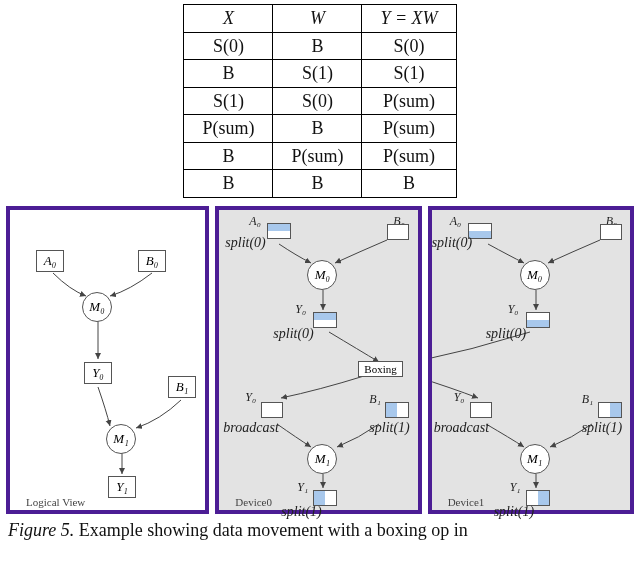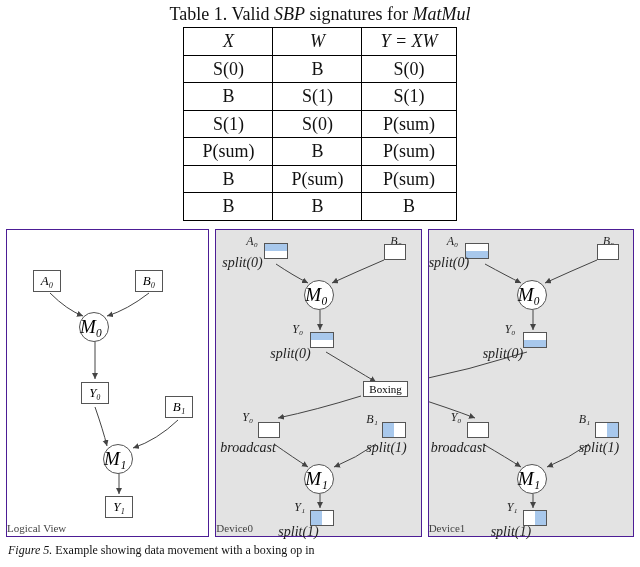--- a/index.html
+++ b/index.html
@@ -34,57 +34,57 @@
   }
   table.sig th { font-style: italic; font-weight: normal; }
 
   
   .diagram-wrap {
     display: flex;
     gap: 6px;
     padding: 2px 6px 0 6px;
   }
   .panel {
-    border: 1px solid #4c1d95;
+    border: 4px solid #4c1d95;
     position: relative;
   }
   .panel.logical {
     width: 204px; height: 308px;
     background: #fff;
   }
   .panel.device {
     width: 207px; height: 308px;
     background: #e3e3e3;
   }
   .panel-label {
     position: absolute;
-    left: 0; bottom: 2px;
+    left: 16px; bottom: 2px;
     font-size: 11px;
     color: #444;
   }
 
   
   .sqnode {
     position: absolute;
     border: 1px solid #555;
     background: #fff;
     font-size: 13px;
     font-style: italic;
     font-family: 'Cambria Math', Georgia, serif;
     display: flex; align-items: center; justify-content: center;
   }
   .circ {
     position: absolute;
     border: 1px solid #555;
     background: #fff;
     border-radius: 50%;
-    font-size: 19px;
+    font-size: 13px;
     font-style: italic;
     font-family: 'Cambria Math', Georgia, serif;
-    display: flex; align-items: center; 
+    display: flex; align-items: center; justify-content: center;
   }
   .boxing {
     position: absolute;
     border: 1px solid #555;
     background: #fff;
     font-size: 11px;
     padding: 1px 5px;
   }
   .tbox {
     position: absolute;
@@ -96,35 +96,32 @@
   .tbox.horiz { flex-direction: row; }
   .tbox.vert { flex-direction: column; }
   .tbox .half { flex: 1; }
   .tbox .fill { background: #a8c8ec; }
   .ann { position: absolute; font-size: 14px; font-style: italic; color: #222; font-family: 'Cambria Math', Georgia, serif; }
   .annl { position: absolute; font-size: 12px; font-style: italic; color: #222; font-family: 'Cambria Math', Georgia, serif; }
 
   svg.arrows { position: absolute; left: 0; top: 0; pointer-events: none; }
 
   .fig-caption {
-    font-size: 12px;
+    font-size: 18px;
     color: #111;
     padding: 6px 8px 0 8px;
   }
   .fig-caption .ital { font-style: italic; }
 </style>
 </head>
 <body>
 
 <div class="container">
 
 <div class="table-wrap">
-  <div class="table-title">
-    <span class="tnum">Table 1.</span><span> Valid </span><span class="ital">SBP</span><span> signatures for </span><span class="ital">MatMul</span>
-  </div>
   <table class="sig">
     <tbody>
           <tr>
       <th>X</th>
       <th>W</th>
       <th>Y = XW</th>
     </tr>
     <tr>
             <td>S(0)</td>
             <td>B</td>
@@ -229,21 +226,21 @@
           <span>M₀</span>
         </div>
 
     <div class="annl" style="left:76px; top:92px;">Y₀</div>
     <div class="tbox vert" style="left:94px; top:102px;">
           <div class="half fill"></div>
           <div class="half"></div>
         </div>
     <div class="ann" style="left:54px; top:116px;">split(0)</div>
 
-    <div class="boxing" style="left:147px; top:151px;"><span>Boxing</span></div>
+    <div class="boxing" style="left:139px; top:151px;"><span>Boxing</span></div>
 
     <div class="annl" style="left:26px; top:180px;">Y₀</div>
     <div class="sqnode" style="left:42px; top:192px; width:22px; height:16px;"></div>
     <div class="ann" style="left:4px; top:210px;">broadcast</div>
 
     <div class="annl" style="left:150px; top:182px;">B₁</div>
     <div class="tbox horiz" style="left:166px; top:192px;">
           <div class="half fill"></div>
           <div class="half"></div>
         </div>

